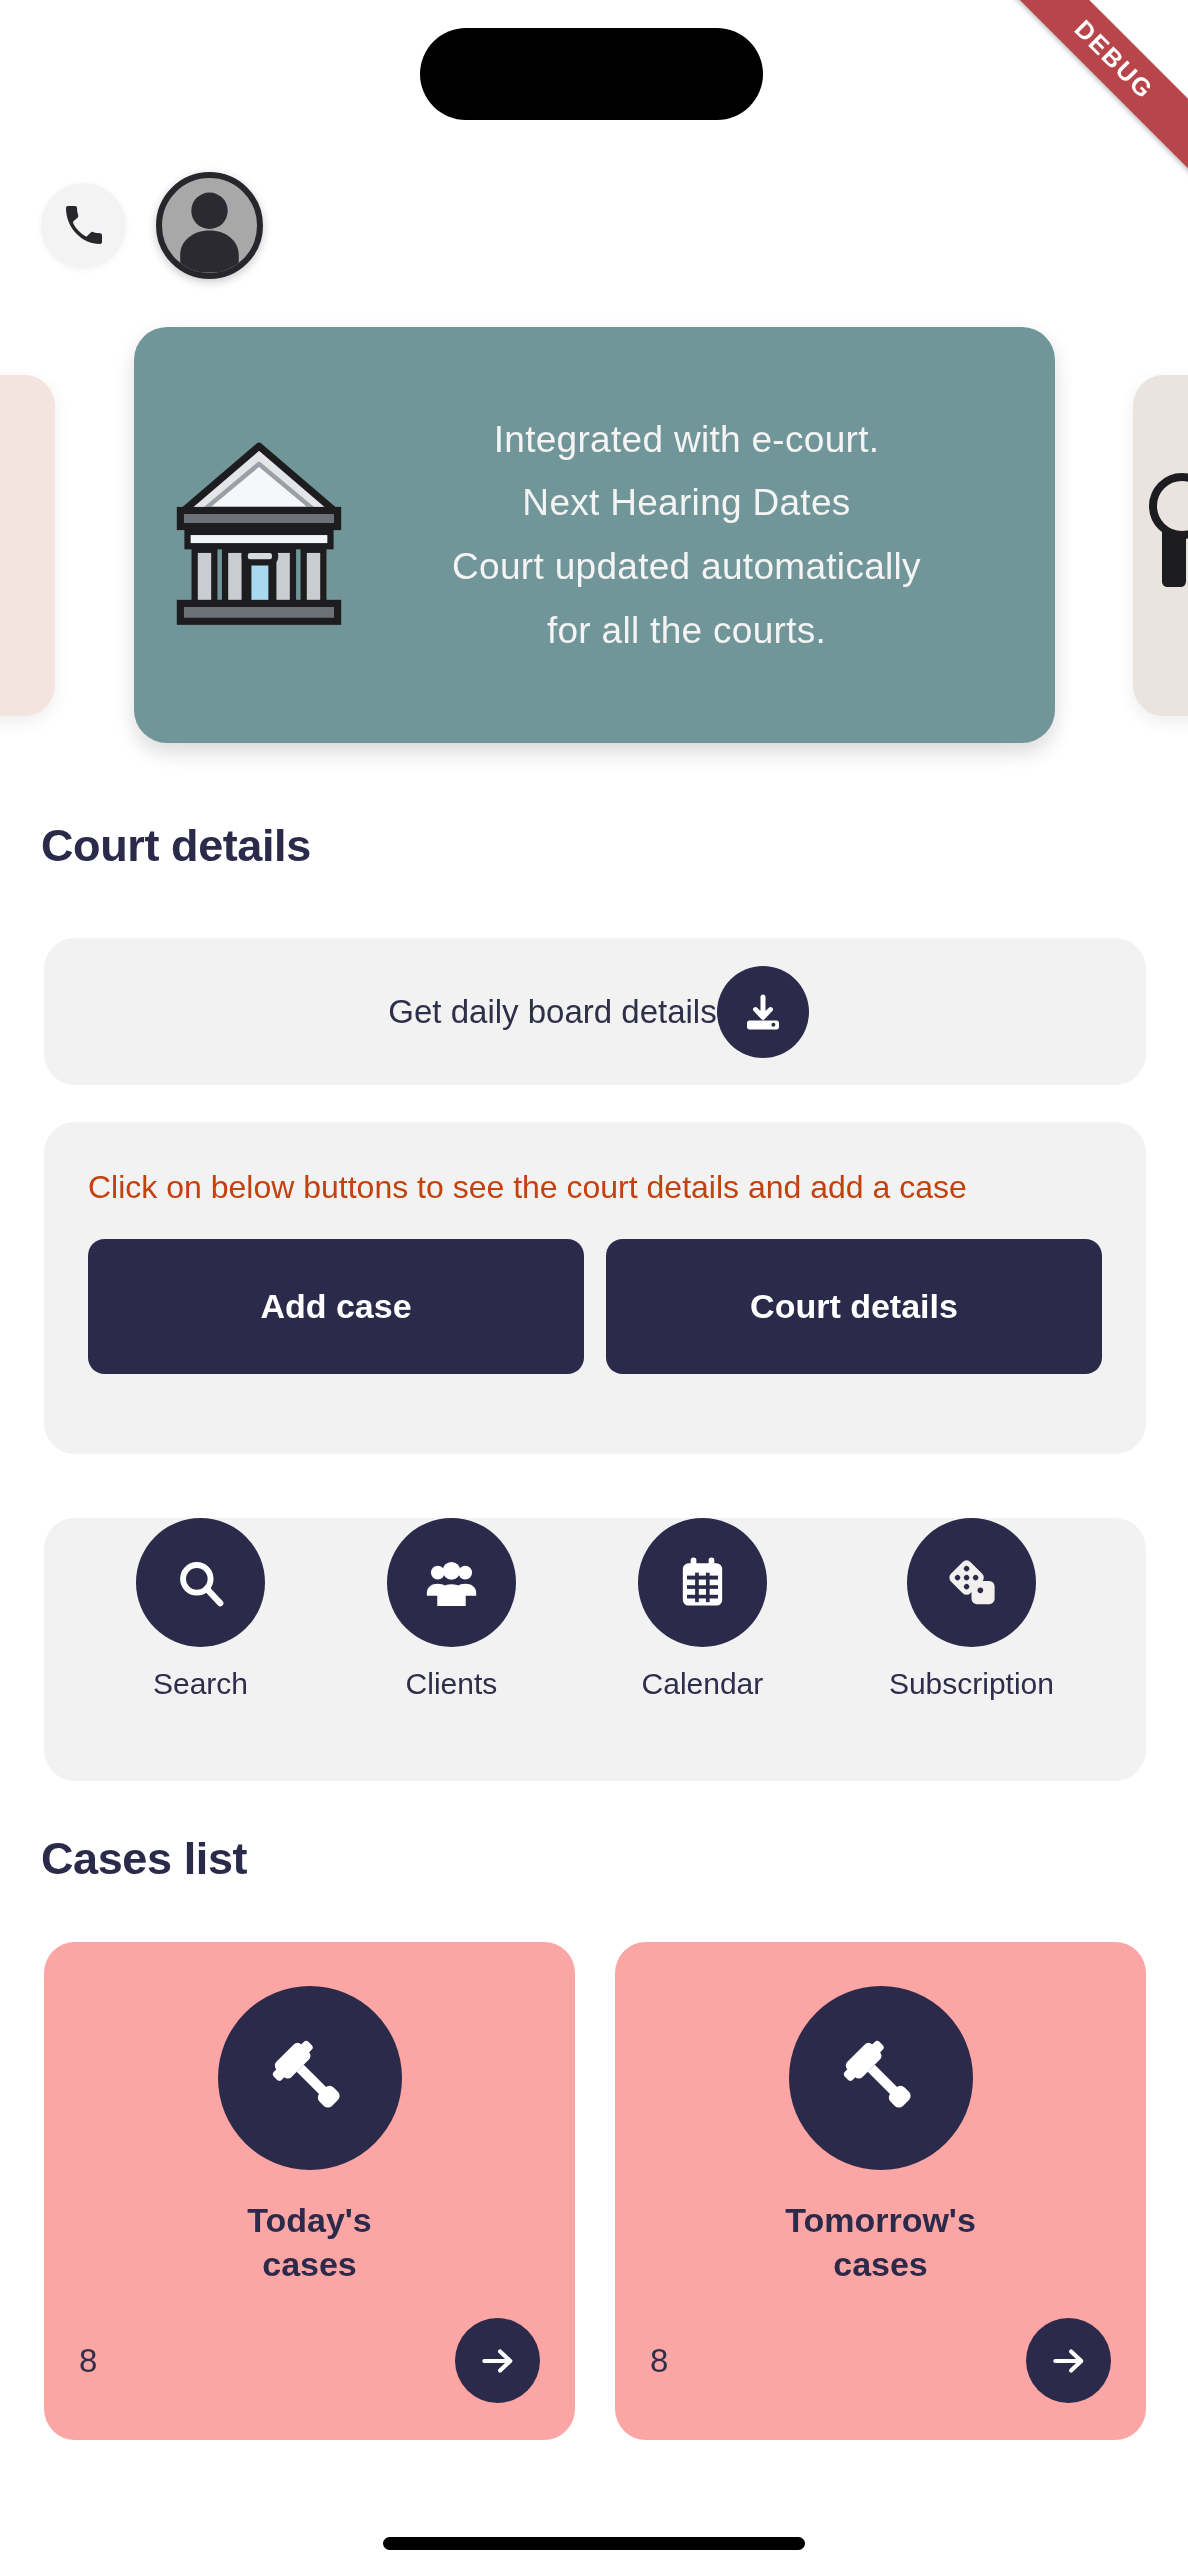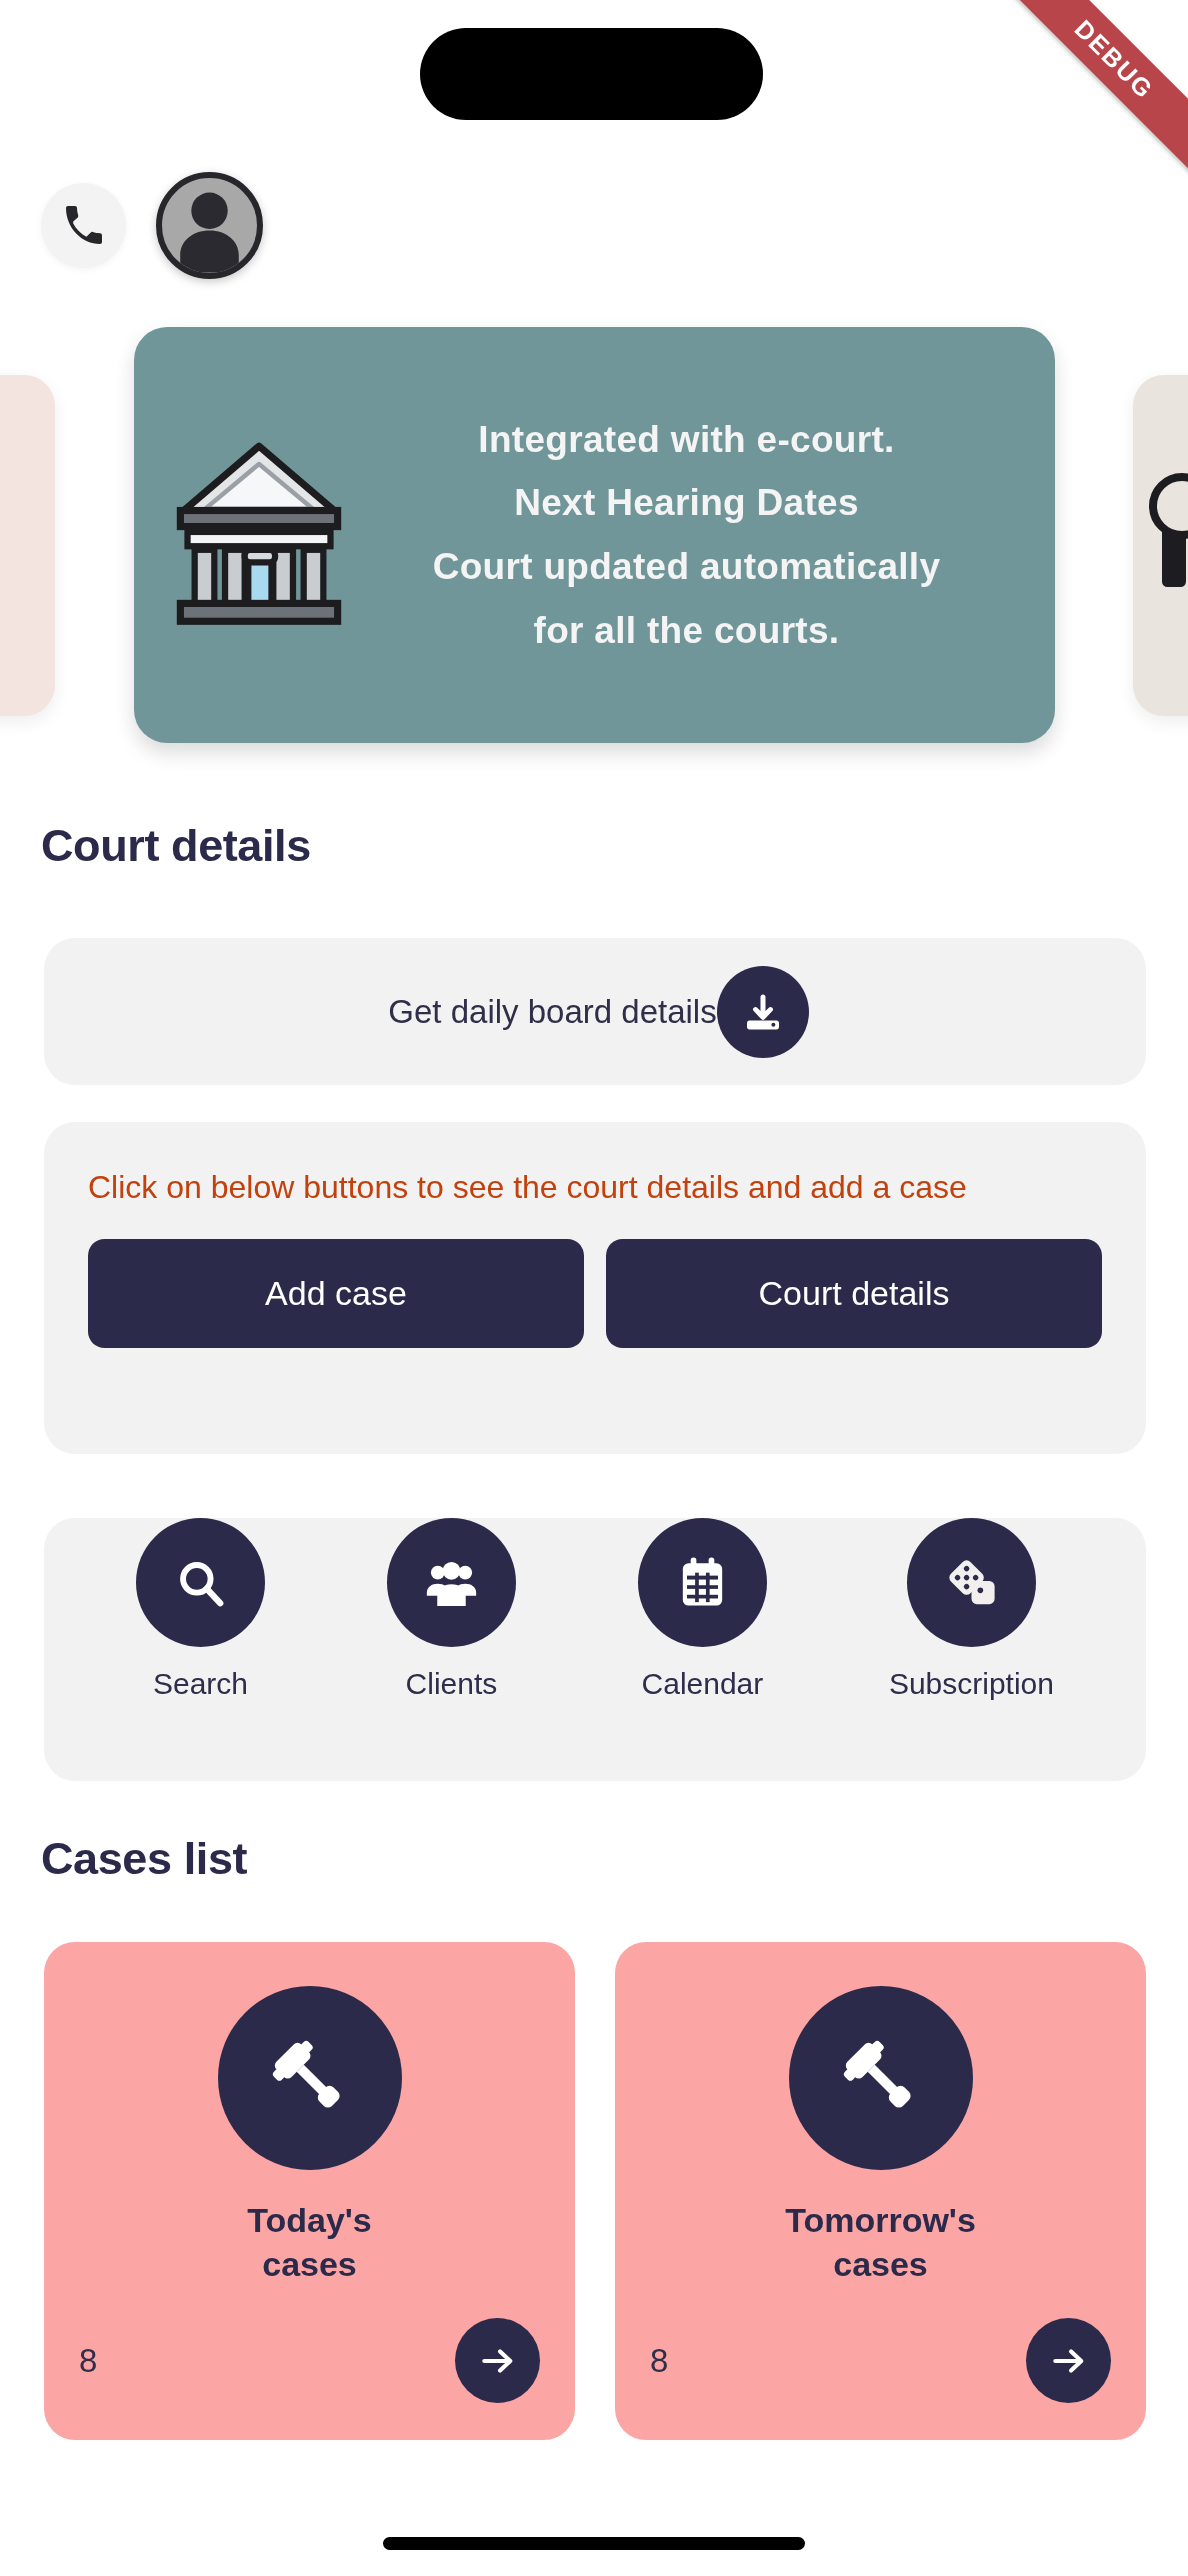--- a/index.html
+++ b/index.html
@@ -123,21 +123,21 @@
     display: flex;
     align-items: center;
     padding: 0 37px 0 28px;
     box-shadow: 0 9.2px 20px rgba(0,0,0,0.14);
   }
   .courthouse { width: 193px; flex: 0 0 193px; display:flex; justify-content:center; }
   .banner-text {
     flex: 1;
     color: #f4f4f4;
     font-size: 37px;
-    font-weight: 700;
+    font-weight: 400;
     line-height: 1.72;
     text-align: center;
     letter-spacing: 0.3px;
   }
 
   
   .section-title {
     position: absolute;
     left: 41px;
     font-size: 45px;
@@ -176,27 +176,27 @@
   }
   .hint-text {
     font-size: 32px;
     color: #c2410c;
     line-height: 1.55;
     margin-bottom: 26px;
   }
   .btn-row { display: flex; gap: 22px; }
   .primary-btn {
     flex: 1;
-    height: 109px;
+    height: 135px;
     background: #2c2a4a;
     color: #ffffff;
     border: none;
     border-radius: 16.6px;
     font-size: 34px;
-    font-weight: normal;
+    font-weight: bold;
     font-family: "Liberation Sans", sans-serif;
     cursor: pointer;
   }
 
   #quick-actions-card {
     top: 1518px; height: 263px;
     display: flex; align-items: flex-start; justify-content: space-around;
     padding: 0 31px;
   }
   .quick-action { display:flex; flex-direction:column; align-items:center; gap:20px; cursor:pointer;}

